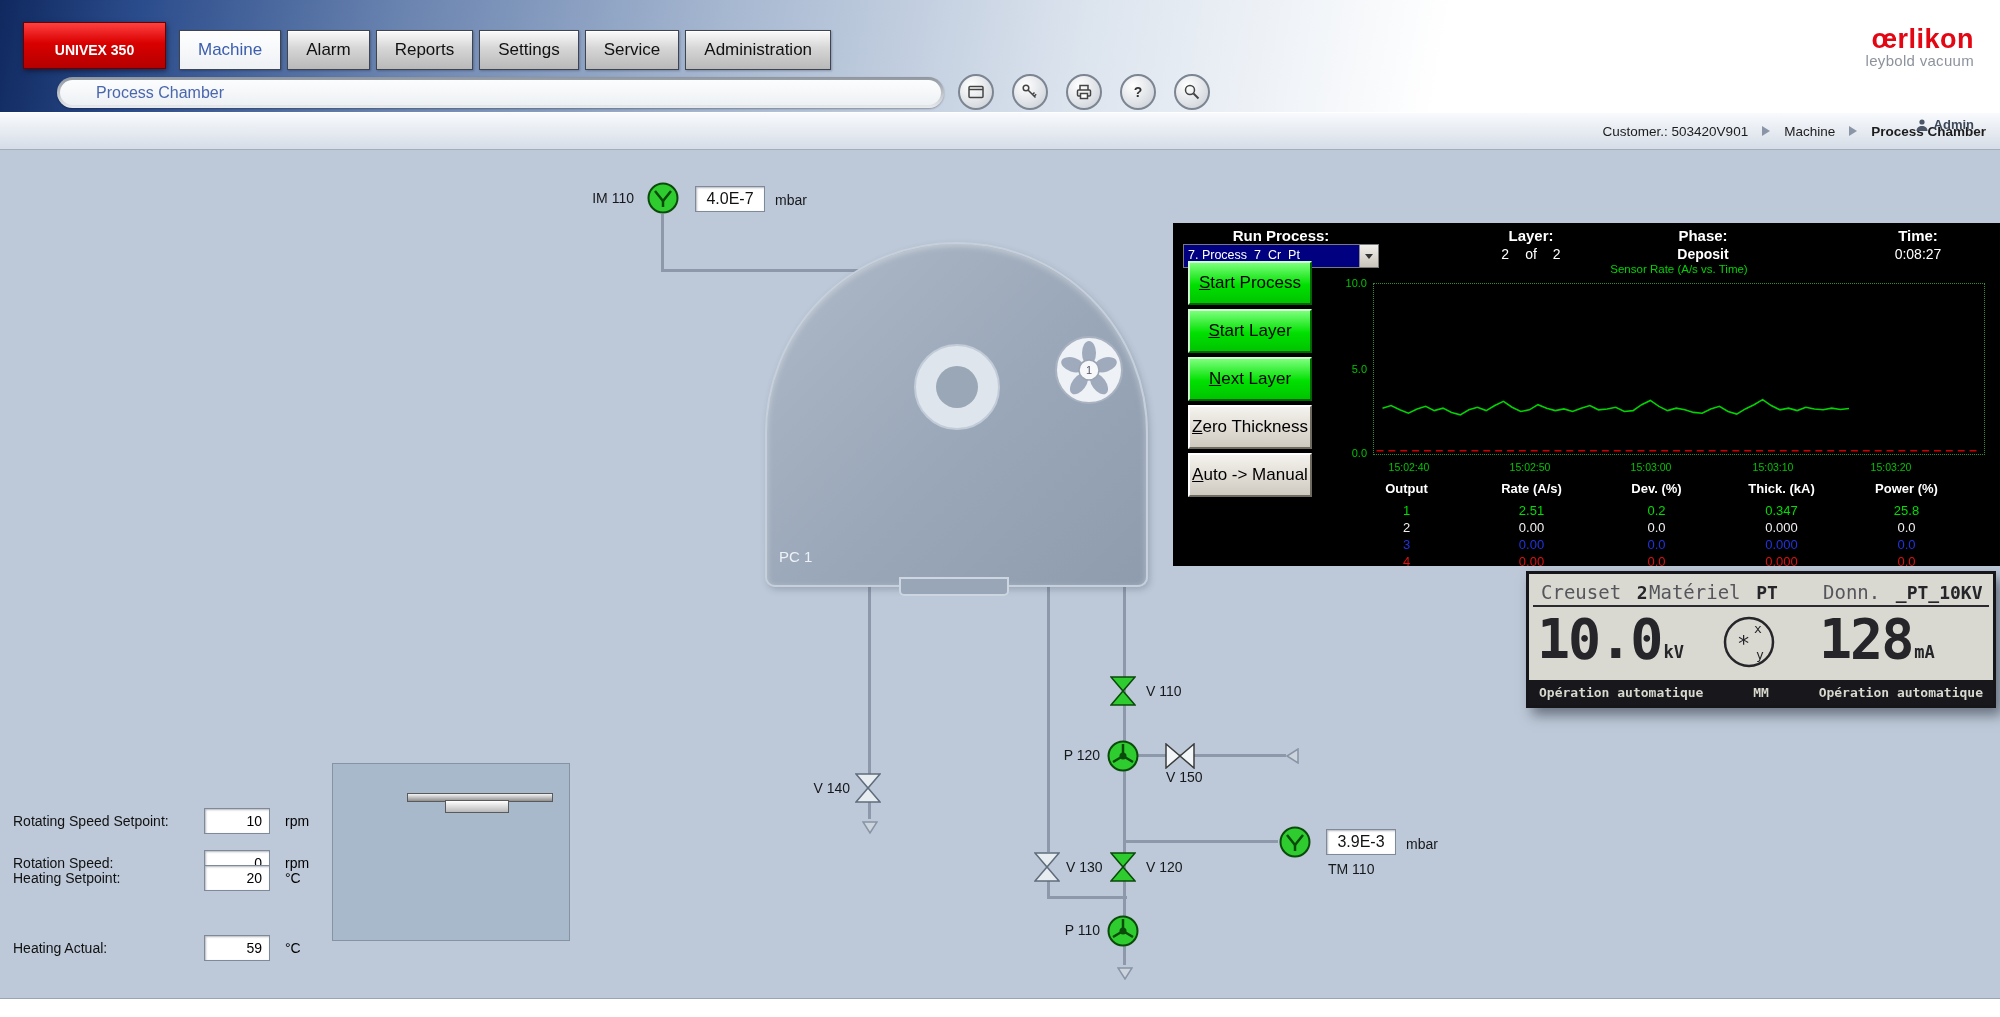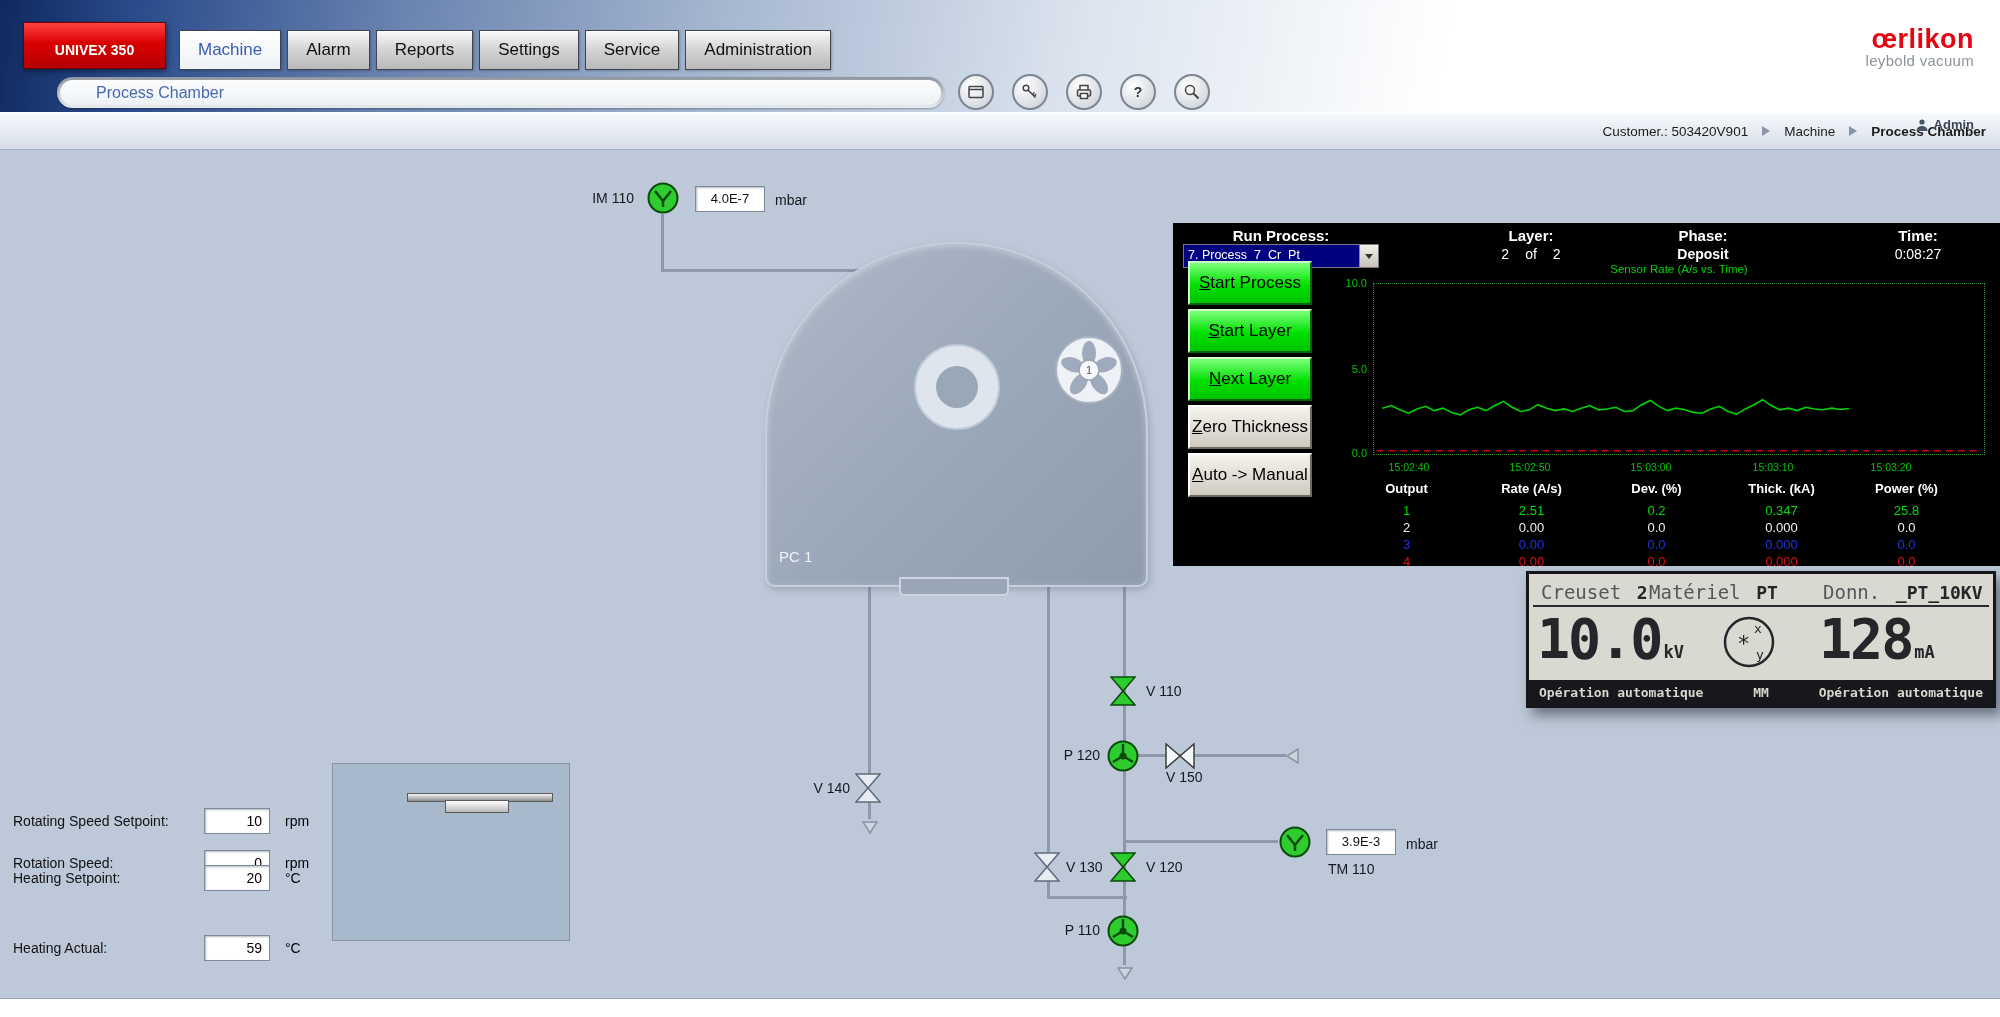--- a/index.html
+++ b/index.html
@@ -39,21 +39,21 @@
   .crumb.current { font-weight:bold; }
   .crumb-sep { width:0; height:0; border-top:5px solid transparent; border-bottom:5px solid transparent;
     border-left:8px solid #8a96a8; margin-right:14px; }
   .admin { position:absolute; right:26px; top:4px; display:flex; align-items:center; gap:5px;
     font-size:13px; font-weight:bold; color:#3c4858; cursor:pointer; }
 
   
   .dlabel { position:absolute; font-size:14px; color:#16181c; white-space:nowrap; z-index:4; }
   .pipe { position:absolute; background:#8d99aa; z-index:1; }
   .readout { position:absolute; background:#fff; border:1px solid #7e8a99;
-    box-shadow:inset 1px 1px 2px rgba(40,50,70,.35); font-size:13px; text-align:center;
+    box-shadow:inset 1px 1px 2px rgba(40,50,70,.35); font-size:16px; text-align:center;
     line-height:24px; color:#111; z-index:4; }
   .chamber { position:absolute; left:765px; top:242px; width:383px; height:345px;
     background:linear-gradient(135deg,#aeb9c8 0%,#9aa7b8 55%,#8e9cae);
     border:2px solid #c6d0dc; border-radius:192px 192px 10px 10px; z-index:2;
     box-shadow:inset 0 2px 6px rgba(255,255,255,.35), 2px 3px 6px rgba(60,70,90,.25); }
   .chamber-notch { position:absolute; left:899px; top:577px; width:110px; height:19px;
     background:#99a6b7; border:2px solid #ccd5e0; border-radius:0 0 5px 5px; z-index:3; }
   .substrate-outer { position:absolute; left:914px; top:344px; width:86px; height:86px; border-radius:50%;
     background:#dfe5ec; border:2px solid #c2ccd8; z-index:3; }
   .substrate-inner { position:absolute; left:936px; top:366px; width:42px; height:42px; border-radius:50%;

